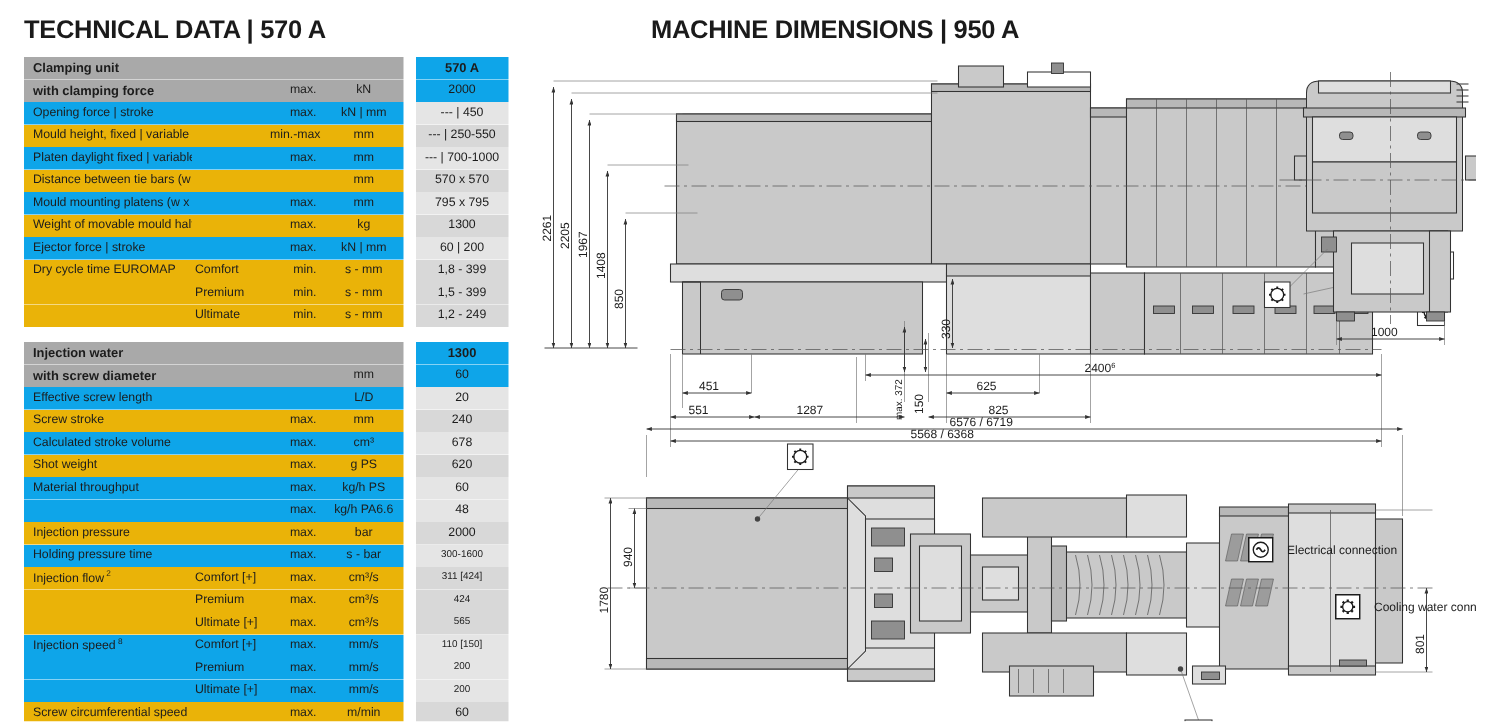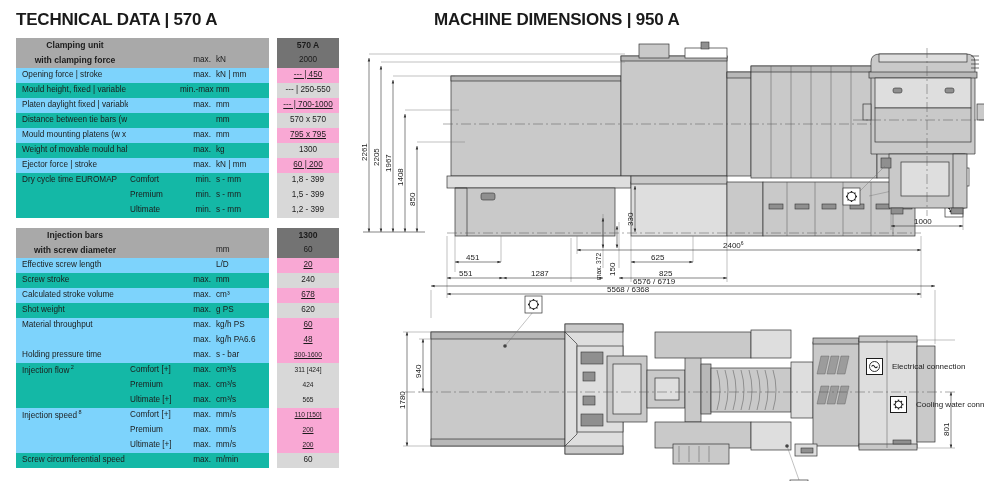--- a/index.html
+++ b/index.html
@@ -42,34 +42,34 @@
     padding: 0;
     height: 15px;
     vertical-align: middle;
     line-height: 1.05;
     white-space: nowrap;
     overflow: hidden;
   }
   .c-name  { width: 112px; padding-left: 6px !important; }
   .c-var   { width: 52px;  padding-left: 2px !important; }
   .c-max   { width: 34px;  text-align: right; padding-right: 3px !important; }
-  .c-unit  { width: 55px;  text-align: left; padding-left: 2px !important; }
+  .c-unit  { width: 55px;  text-align: center; padding-left: 2px !important; }
   .c-gap   { width: 8px; }
   .c-val   { width: 62px;  text-align: center; }
 
   
-  tr.sh   .c-name, tr.sh .c-var, tr.sh .c-max, tr.sh .c-unit { background: #14b8a6; }
+  tr.sh   .c-name, tr.sh .c-var, tr.sh .c-max, tr.sh .c-unit { background: #eab308; }
   tr.sh   .c-val  { background: #d8d8d8; }
-  tr.lt   .c-name, tr.lt .c-var, tr.lt .c-max, tr.lt .c-unit { background: #7dd3fc; }
-  tr.lt   .c-val  { background: #f9a8d4; text-decoration: underline; }
+  tr.lt   .c-name, tr.lt .c-var, tr.lt .c-max, tr.lt .c-unit { background: #0ea5e9; }
+  tr.lt   .c-val  { background: #e5e5e5; }
 
   
   tr.hdr .c-name, tr.hdr .c-var, tr.hdr .c-max, tr.hdr .c-unit { background: #a9a9a9; }
-  tr.hdr .c-val { background: #737373; }
-  tr.hdr .c-name { font-weight: bold; font-size: 8.6px; text-align: center; }
+  tr.hdr .c-val { background: #0ea5e9; }
+  tr.hdr .c-name { font-weight: bold; font-size: 8.6px; }
   tr.hdr .c-val.strong { font-weight: bold; font-size: 8.6px; }
 
   .c-val.small { font-size: 6.6px; }
   sup { font-size: 5.5px; vertical-align: super; }
 
   
   #drawings {
     position: absolute;
     left: 355px; top: 36px;
     width: 645px; height: 445px;
@@ -79,21 +79,21 @@
   
   .legend-row {
     position: absolute;
     display: flex;
     align-items: center;
     gap: 9px;
     font-size: 8px;
     color: #1c1c1c;
     white-space: nowrap;
   }
-  #legend-electrical { left: 866px; top: 358px; }
+  #legend-electrical { left: 832px; top: 358px; }
   #legend-cooling    { left: 866px; top: 396px; padding-left: 24px; }
   .legend-box {
     width: 17px; height: 17px;
     border: 1.1px solid #1c1c1c;
     display: flex; align-items: center; justify-content: center;
     background: #fff;
     flex: 0 0 auto;
   }
 </style>
 </head>
@@ -193,29 +193,29 @@
           <td class="c-unit">s - mm</td>
           <td class="c-gap"></td>
           <td class="c-val">1,5 - 399</td>
         </tr>
         <tr class="sh">
           <td class="c-name"></td>
           <td class="c-var">Ultimate</td>
           <td class="c-max">min.</td>
           <td class="c-unit">s - mm</td>
           <td class="c-gap"></td>
-          <td class="c-val">1,2 - 399</td>
+          <td class="c-val">1,2 - 249</td>
         </tr>
       </tbody>
   </table>
 
   <table class="spec-table" id="tbl-injection">
     <tbody>
       <tr class="hdr">
-        <td class="c-name">Injection bars</td>
+        <td class="c-name">Injection water</td>
         <td class="c-var"></td>
         <td class="c-max"></td>
         <td class="c-unit"></td>
         <td class="c-gap"></td>
         <td class="c-val strong">1300</td>
       </tr>
     <tr class="hdr">
           <td class="c-name">with screw diameter</td>
           <td class="c-var"></td>
           <td class="c-max"></td>
@@ -263,20 +263,28 @@
           <td class="c-gap"></td>
           <td class="c-val">60</td>
         </tr>
         <tr class="lt">
           <td class="c-name"></td>
           <td class="c-var"></td>
           <td class="c-max">max.</td>
           <td class="c-unit">kg/h PA6.6</td>
           <td class="c-gap"></td>
           <td class="c-val">48</td>
+        </tr>
+        <tr class="sh">
+          <td class="c-name">Injection pressure</td>
+          <td class="c-var"></td>
+          <td class="c-max">max.</td>
+          <td class="c-unit">bar</td>
+          <td class="c-gap"></td>
+          <td class="c-val">2000</td>
         </tr>
         <tr class="lt">
           <td class="c-name">Holding pressure time</td>
           <td class="c-var"></td>
           <td class="c-max">max.</td>
           <td class="c-unit">s - bar</td>
           <td class="c-gap"></td>
           <td class="c-val small">300-1600</td>
         </tr>
         <tr class="sh">

